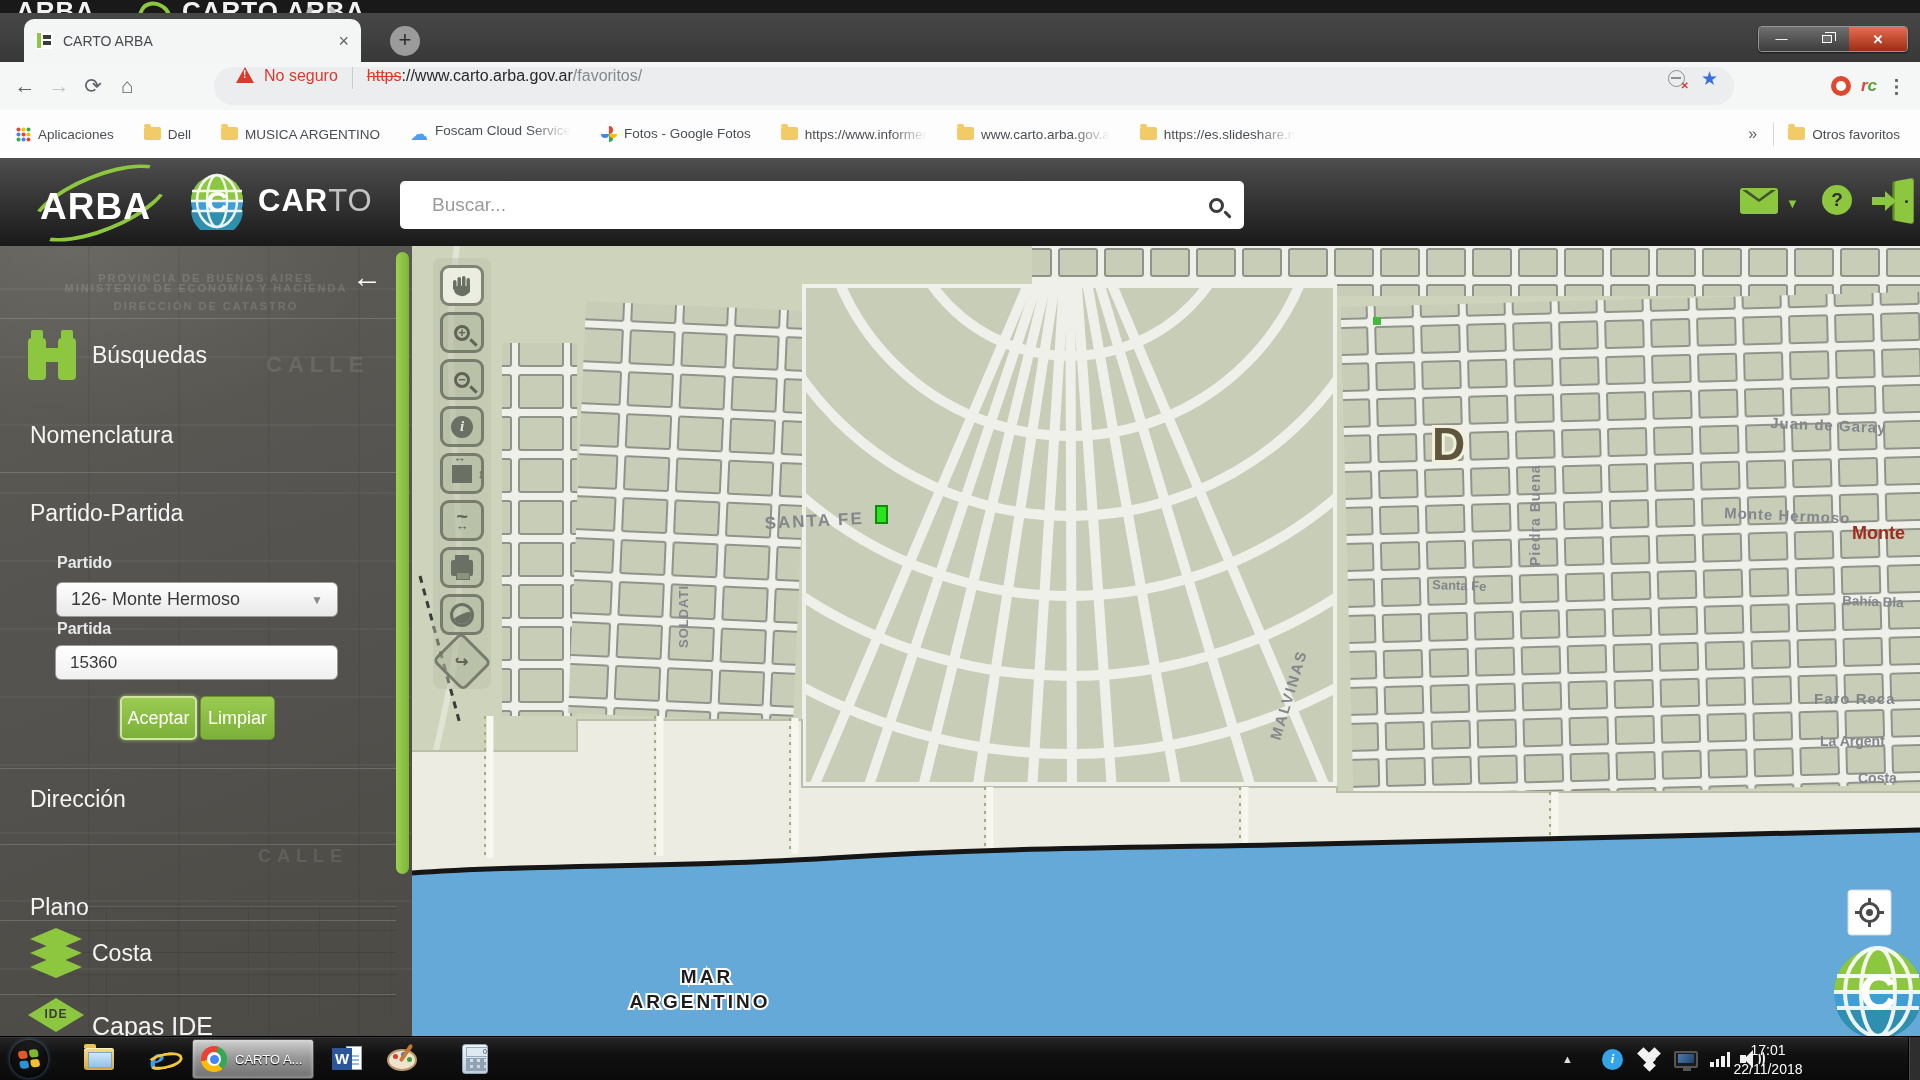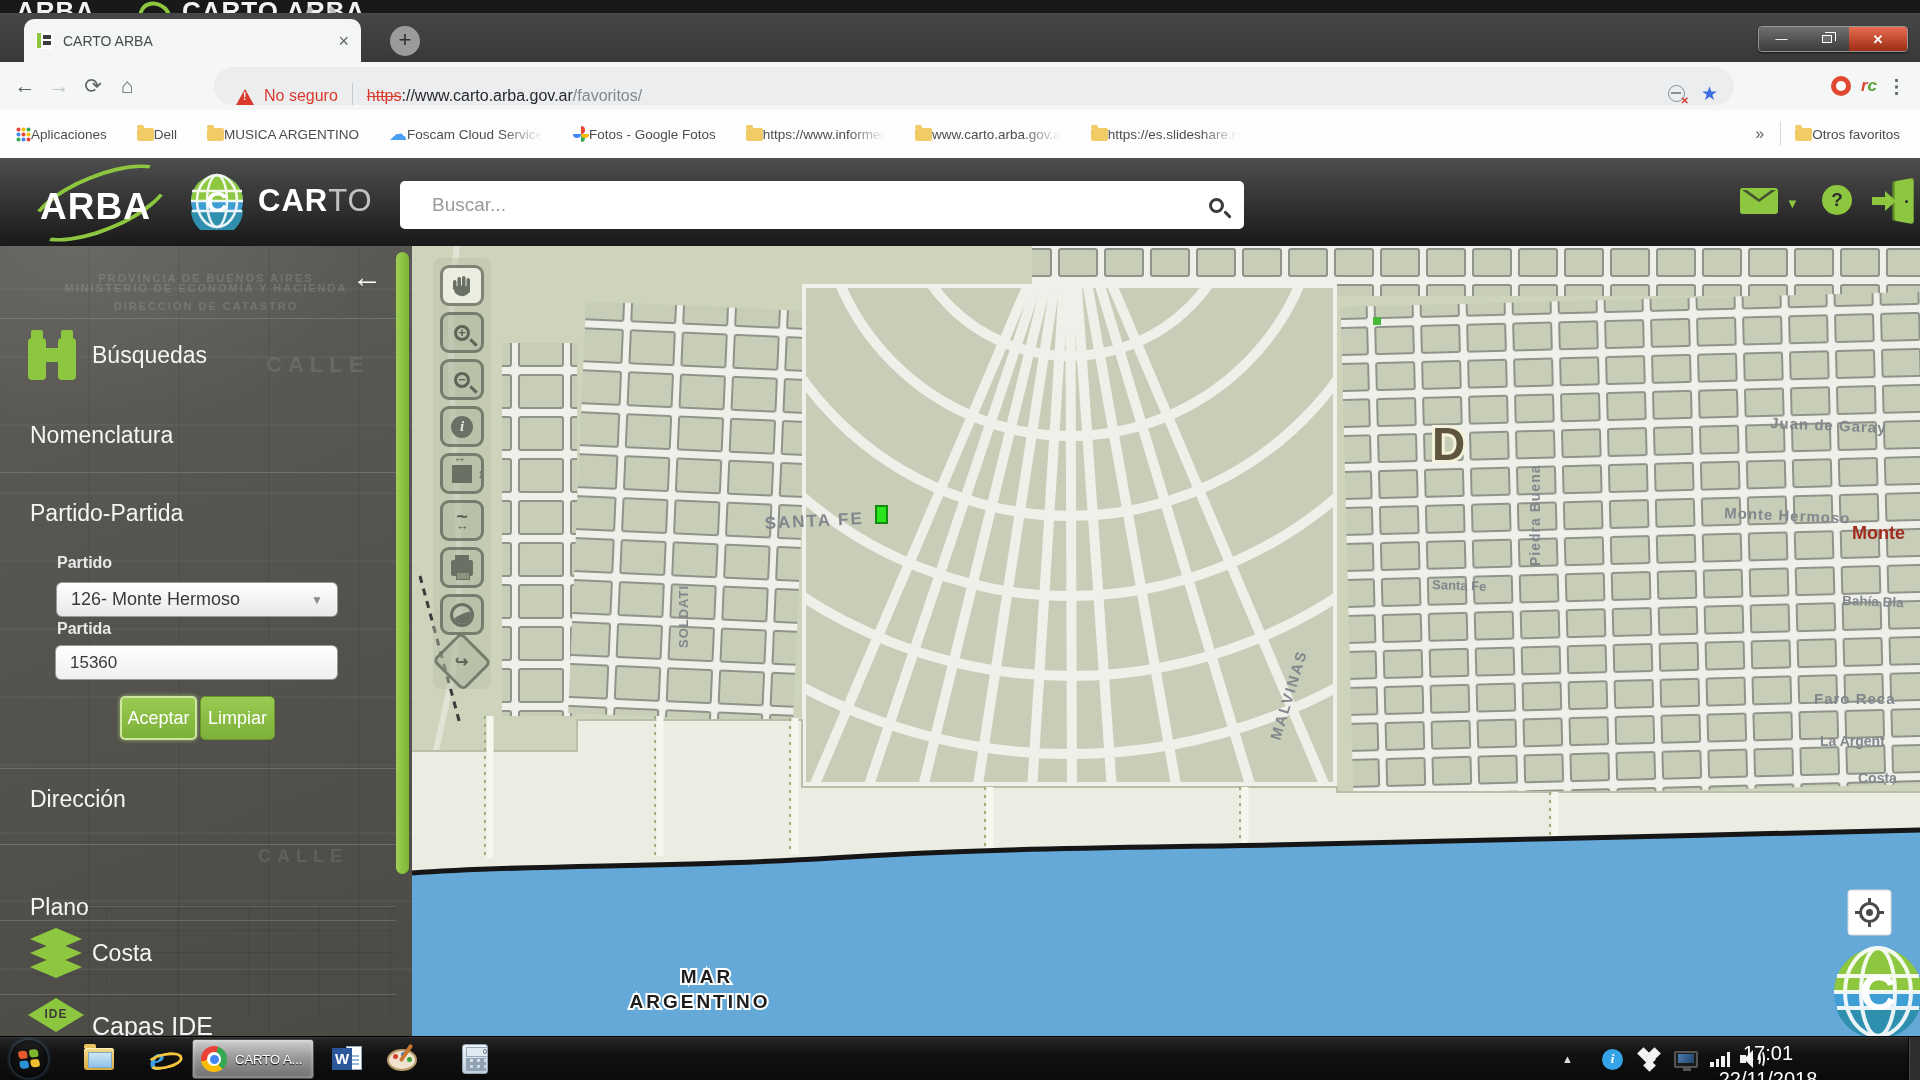--- a/index.html
+++ b/index.html
@@ -21,41 +21,41 @@
 .newtab-btn{position:absolute;left:390px;top:13px;width:30px;height:30px;border-radius:50%;background:#9b9b9b;color:#2d2d2d;font-size:22px;text-align:center;line-height:28px}
 .win-btns{position:absolute;left:1758px;top:13px;height:26px;display:flex;border-radius:4px;overflow:hidden;border:1px solid rgba(255,255,255,.45);box-shadow:0 1px 2px rgba(0,0,0,.6)}
 .win-btn{width:45px;height:100%;display:flex;align-items:center;justify-content:center;background:linear-gradient(rgba(130,130,130,.7),rgba(60,60,60,.8));color:#fff;font-size:12px}
 .win-btn.close{width:58px;background:linear-gradient(#e86c50,#9c2d14);font-weight:bold;font-size:13px}
 .restore-glyph{width:10px;height:8px;border:1px solid #fff;position:relative;background:rgba(255,255,255,.15)}
 .restore-glyph:before{content:"";position:absolute;left:2px;top:-4px;width:10px;height:8px;border:1px solid #fff;border-bottom:none;border-left:none}
 
 .toolbar{left:0;top:62px;width:1920px;height:48px;background:#f5f6f6;display:flex;align-items:center}
 .nav-ico{width:34px;text-align:center;font-size:21px;color:#5f6368}
 .nav-ico.disabled{color:#c3c6c9}
-.addr{position:absolute;left:214px;top:5px;width:1520px;height:38px;background:#ebedef;border-radius:19px;display:flex;align-items:flex-end;padding:0 16px;font-size:16px}
+.addr{position:absolute;left:214px;top:5px;width:1520px;height:38px;background:#ebedef;border-radius:19px;display:flex;align-items:flex-start;padding:0 16px;font-size:16px}
 .warn-tri{width:0;height:0;border-left:9px solid transparent;border-right:9px solid transparent;border-bottom:16px solid #d93a2b;position:relative;margin:0 10px 0 6px}
 .warn-tri:after{content:"!";position:absolute;left:-2px;top:2px;color:#fff;font-size:10px;font-weight:bold}
 .nosec{color:#d93a2b;margin-right:14px}
 .addr-div{width:1px;height:22px;background:#c8cbcd;margin-right:14px}
 .url-https{color:#d93a2b;text-decoration:line-through}
 .url-main{color:#27292b}
 .url-path{color:#84888c}
 .addr-right{margin-left:auto;display:flex;align-items:center;gap:16px}
 .globe-x{width:17px;height:17px;border:1.5px solid #8a8f94;border-radius:50%;position:relative}
 .globe-x:before{content:"";position:absolute;left:2px;top:6px;width:10px;height:1.5px;background:#8a8f94}
 .globe-x:after{content:"✕";position:absolute;right:-5px;bottom:-5px;color:#d93a2b;font-size:10px;font-weight:bold}
 .star{color:#3b6ce0;font-size:19px}
 .ext-red{width:20px;height:20px;border-radius:50%;background:#e0482f;position:relative;margin-left:14px}
 .ext-red:after{content:"";position:absolute;left:5px;top:5px;width:10px;height:10px;border-radius:50%;background:#fff}
 .ext-rc{font-weight:bold;font-style:italic;font-size:17px;margin-left:10px}
 .ext-rc .r{color:#d94a3a}.ext-rc .c{color:#57a33a}
 .menu-dots{color:#5f6368;font-size:19px;margin:0 14px 0 10px;font-weight:bold}
 
 .bookmarks{left:0;top:110px;width:1920px;height:48px;background:#fdfdfd;display:flex;align-items:center;font-size:13.5px;color:#4a4e52;gap:0;padding-left:16px}
-.bm{display:flex;align-items:center;margin-right:30px;white-space:nowrap}
+.bm{display:flex;align-items:flex-start;gap:7px;margin-right:30px;white-space:nowrap}
 .bm-fade{max-width:138px;overflow:hidden;-webkit-mask-image:linear-gradient(90deg,#000 70%,transparent);mask-image:linear-gradient(90deg,#000 70%,transparent)}
 .folder{width:17px;height:13px;background:#f0cb66;border-radius:2px;position:relative}
 .folder:before{content:"";position:absolute;left:0;top:-3px;width:7px;height:3px;background:#f0cb66;border-radius:2px 2px 0 0}
 .cloud{color:#4a9ff5;font-size:18px}
 .bm-sep{width:1px;height:24px;background:#d7d9db;margin-right:14px}
 .bm-chev{color:#5f6368;font-size:16px;margin-right:16px}
 
 
 .app-header{left:0;top:158px;width:1920px;height:88px;background:linear-gradient(#4e4e4e,#191919)}
 .arba-logo{position:absolute;left:22px;top:18px;width:150px;height:56px}
@@ -167,21 +167,21 @@
 .dropbox i{position:absolute;width:9px;height:9px;background:#f2f2f2;transform:rotate(45deg)}
 .monitor{width:24px;height:17px;background:#1a1a1a;border:2px solid #555;border-radius:2px;position:relative}
 .monitor:before{content:"";position:absolute;left:2px;top:1px;width:16px;height:9px;background:linear-gradient(120deg,#4a7ab0,#204468)}
 .monitor:after{content:"";position:absolute;left:7px;bottom:-5px;width:8px;height:3px;background:#555}
 .sigbars{display:flex;align-items:flex-end;gap:2px;height:16px}
 .sigbars i{width:3.5px;background:#f2f2f2}
 .speaker{position:relative;width:26px;height:20px}
 .speaker .box{position:absolute;left:0;top:6px;width:6px;height:8px;background:#f2f2f2}
 .speaker .cone{position:absolute;left:4px;top:1px;border-top:9px solid transparent;border-bottom:9px solid transparent;border-right:9px solid #f2f2f2}
 .speaker .w{position:absolute;width:8px;height:14px;border:2px solid #f2f2f2;border-left-color:transparent;border-top-color:transparent;border-bottom-color:transparent;border-radius:50%;top:3px}
-.clock{position:absolute;left:1716px;top:0;width:104px;height:44px;color:#fff;font-size:20px;text-align:center;overflow:hidden}
+.clock{position:absolute;left:1716px;top:0;width:104px;height:44px;color:#fff;font-size:14px;text-align:center;overflow:hidden}
 .show-desktop{position:absolute;left:1908px;top:0;width:12px;height:44px;background:#2e2e2e;border-left:1px solid #000;box-shadow:inset 1px 0 0 rgba(255,255,255,.15)}
 
 
 text{font-family:"Liberation Sans",sans-serif}
 .stlabel{fill:#83878d;font-weight:bold}
 </style>
 </head>
 <body>
 
 <div class="screen">

